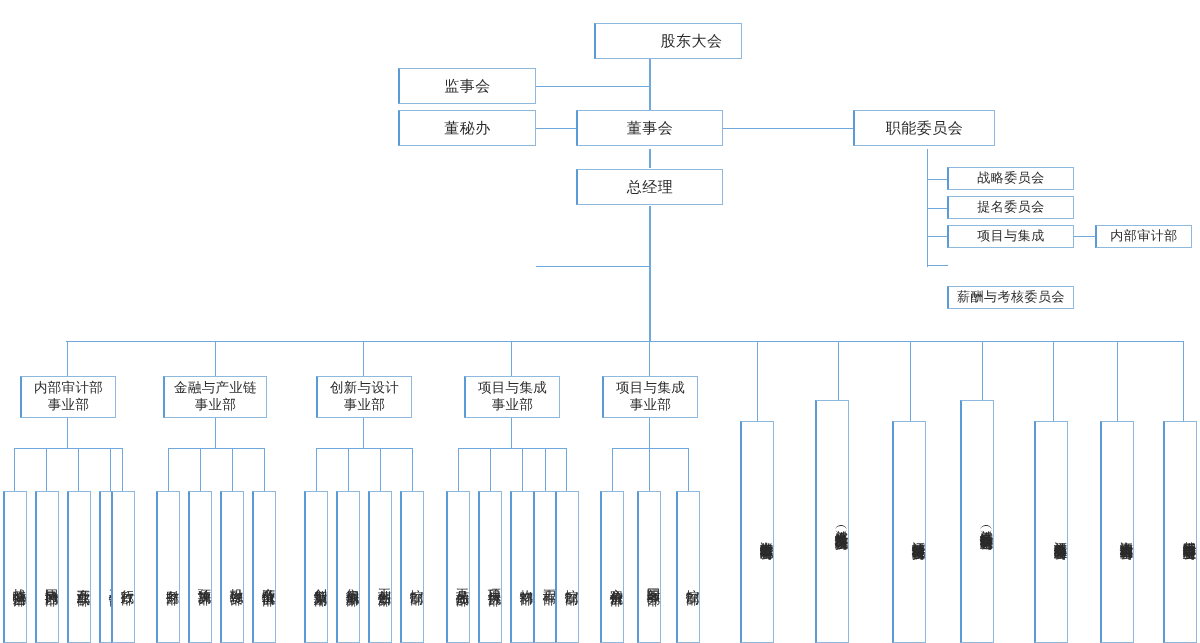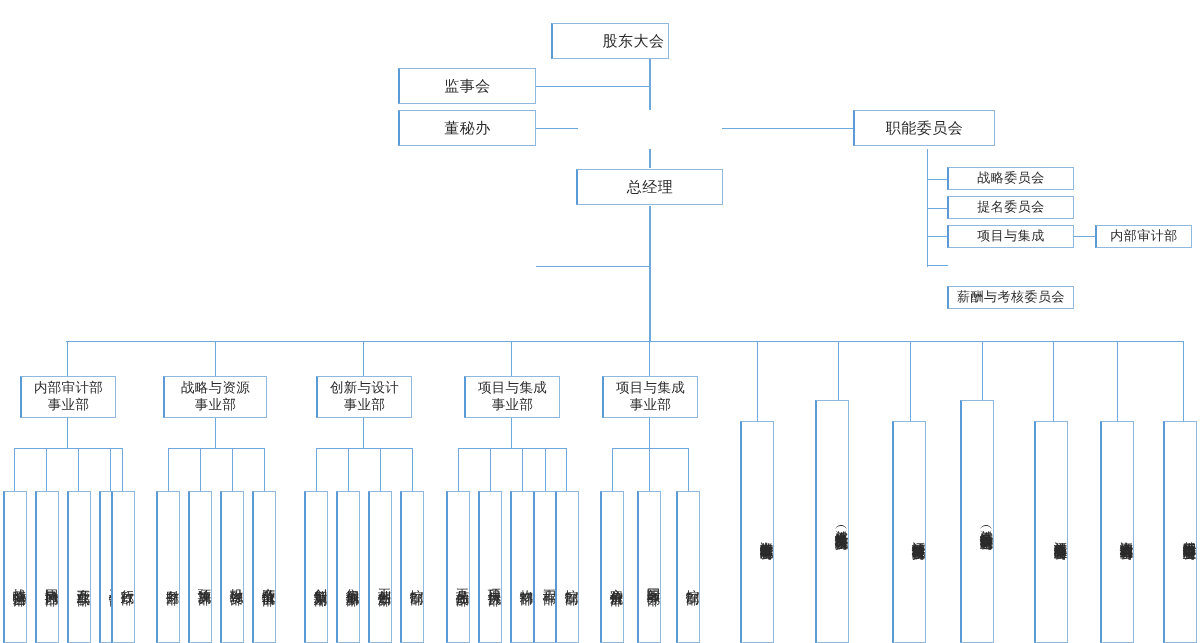--- a/index.html
+++ b/index.html
@@ -137,44 +137,45 @@
   <div class="ln lnv" style="left:522px;top:448px;height:43px;"></div>
   <div class="ln lnv" style="left:545px;top:448px;height:43px;"></div>
   <div class="ln lnv" style="left:566px;top:448px;height:43px;"></div>
 
   <div class="ln lnv" style="left:649px;top:418px;height:30px;"></div>
   <div class="ln lnh" style="left:612px;top:448px;width:76px;"></div>
   <div class="ln lnv" style="left:612px;top:448px;height:43px;"></div>
   <div class="ln lnv" style="left:649px;top:448px;height:43px;"></div>
   <div class="ln lnv" style="left:688px;top:448px;height:43px;"></div>
 
-  <div class="node" style="left:551px;top:23px;width:118px;height:36px;padding-left:46px;">股东大会</div>
+  <div class="node" style="left:594px;top:23px;width:148px;height:36px;padding-left:46px;">股东大会</div>
 
   <div class="node" style="left:398px;top:110px;width:138px;height:36px;">董秘办</div>
 
   <div class="node" style="left:398px;top:68px;width:138px;height:36px;">监事会</div>
 
+  <div class="node" style="left:576px;top:110px;width:147px;height:36px;">董事会</div>
 
   <div class="node" style="left:853px;top:110px;width:142px;height:36px;">职能委员会</div>
 
   <div class="node" style="left:576px;top:169px;width:147px;height:36px;">总经理</div>
 
 
   <div class="node small" style="left:947px;top:167px;width:127px;height:23px;">战略委员会</div>
   <div class="node small" style="left:947px;top:196px;width:127px;height:23px;">提名委员会</div>
   <div class="node small" style="left:947px;top:225px;width:127px;height:23px;">项目与集成</div>
   <div class="node small" style="left:947px;top:253px;width:127px;height:23px;margin-top:33px;">薪酬与考核委员会</div>
   <div class="node small" style="left:1095px;top:225px;width:97px;height:23px;">内部审计部</div>
 
   <div class="node two-line" style="left:20px;top:376px;width:96px;height:42px;flex-direction:column;">
     <span>内部审计部</span>
     <span>事业部</span>
   </div>
   <div class="node two-line" style="left:163px;top:376px;width:104px;height:42px;flex-direction:column;">
-    <span>战略与资源</span>
+    <span>金融与产业链</span>
     <span>事业部</span>
   </div>
   <div class="node two-line" style="left:316px;top:376px;width:96px;height:42px;flex-direction:column;">
     <span>创新与设计</span>
     <span>事业部</span>
   </div>
   <div class="node two-line" style="left:464px;top:376px;width:96px;height:42px;flex-direction:column;">
     <span>项目与集成</span>
     <span>事业部</span>
   </div>

